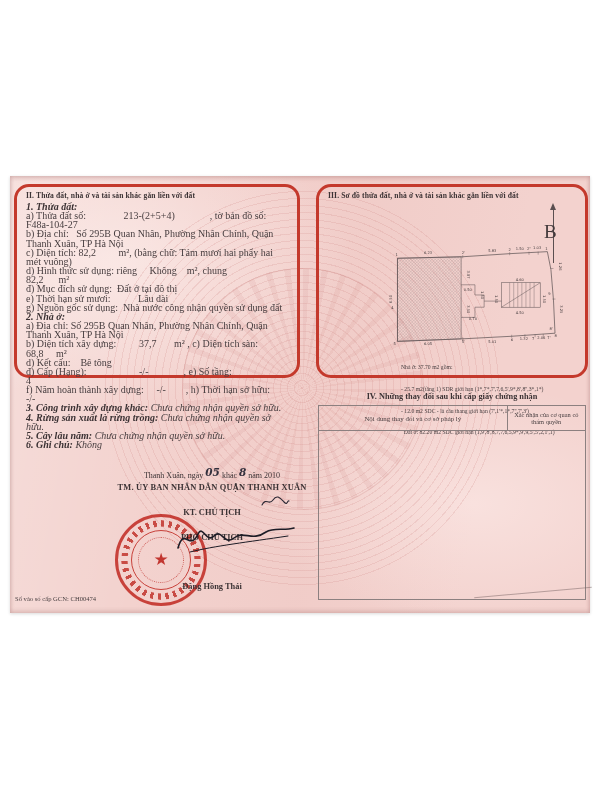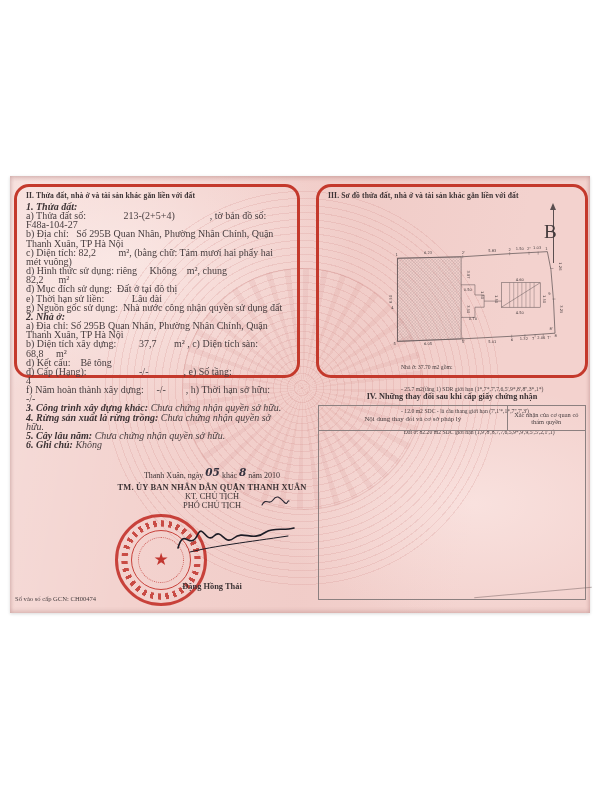--- a/index.html
+++ b/index.html
@@ -41,21 +41,21 @@
   .tbl{position:absolute;left:2px;top:13px;right:2px;bottom:4px;border:1px solid #8c8080;}
   .tbl .hrow{display:flex;height:24px;border-bottom:1px solid #8c8080;}
   .tbl .c1{width:73%;border-right:1px solid #8c8080;display:flex;align-items:center;justify-content:center;font-size:6.9px;color:#4a4143;text-align:center;}
   .tbl .c2{width:27%;display:flex;align-items:center;justify-content:center;font-size:6.4px;color:#4a4143;text-align:center;padding:0 4px;line-height:7.5px;}
   .crease{position:absolute;left:155px;bottom:6px;width:118px;height:1px;background:rgba(120,100,100,.5);transform:rotate(-5deg);}
   
   .sig{position:absolute;left:72px;top:292px;width:260px;text-align:center;color:#3c3335;}
   .sig .date{font-size:8px;}
   .hw{font-family:"DejaVu Serif",serif;font-style:italic;font-weight:bold;color:#33303d;font-size:10.5px;position:relative;top:-2px;margin-top:36px;}
   .sig .l1{font-weight:bold;font-size:8.4px;margin-top:3px;letter-spacing:.2px;}
-  .sig .l2,.sig .l3{font-weight:normal;font-size:8.4px;margin-top:0;}
+  .sig .l2,.sig .l3{font-weight:bold;font-size:8.4px;margin-top:16px;}
   .initial{position:absolute;left:178px;top:27px;width:30px;height:14px;}
   .stamp{position:absolute;left:105px;top:338px;width:86px;height:86px;border-radius:50%;
          border:3px solid rgba(202,48,40,.85);mix-blend-mode:multiply;}
   .stamp .rim{position:absolute;inset:3px;border-radius:50%;
          background:repeating-conic-gradient(rgba(200,50,42,.8) 0 5deg, transparent 5deg 12deg);
          -webkit-mask:radial-gradient(circle, transparent 0 58%, #000 60% 80%, transparent 82%);
                  mask:radial-gradient(circle, transparent 0 58%, #000 60% 80%, transparent 82%);}
   .stamp .inner{position:absolute;inset:13px;border-radius:50%;border:1.5px solid rgba(202,48,40,.85);}
   .stamp .star{position:absolute;left:50%;top:50%;transform:translate(-50%,-54%);font-size:17px;color:rgba(198,44,38,.9);}
   .stamp .wheat{position:absolute;inset:20px;border-radius:50%;border:1px dotted rgba(198,44,38,.65);}
@@ -73,21 +73,21 @@
   <div class="rbox box2">
     <div class="sec-title">II. Thửa đất, nhà ở và tài sản khác gắn liền với đất</div>
     <div>
 
     <div class="s2line"><b>1. Thửa đất:</b><span class="t"></span></div>
         <div class="s2line"><b></b><span class="t">a) Thửa đất số:               213-(2+5+4)              , tờ bản đồ số: F48a-104-27</span></div>
         <div class="s2line"><b></b><span class="t">b) Địa chỉ:   Số 295B Quan Nhân, Phường Nhân Chính, Quận Thanh Xuân, TP Hà Nội</span></div>
         <div class="s2line"><b></b><span class="t">c) Diện tích: 82,2         m², (bằng chữ: Tám mươi hai phẩy hai mét vuông)</span></div>
         <div class="s2line"><b></b><span class="t">d) Hình thức sử dụng: riêng     Không    m², chung                              82,2      m²</span></div>
         <div class="s2line"><b></b><span class="t">đ) Mục đích sử dụng:  Đất ở tại đô thị</span></div>
-        <div class="s2line"><b></b><span class="t">e) Thời hạn sử liền:           Lâu dài</span></div>
+        <div class="s2line"><b></b><span class="t">e) Thời hạn sử mươi:           Lâu dài</span></div>
         <div class="s2line"><b></b><span class="t">g) Nguồn gốc sử dụng:  Nhà nước công nhận quyền sử dụng đất</span></div>
         <div class="s2line"><b>2. Nhà ở:</b><span class="t"></span></div>
         <div class="s2line"><b></b><span class="t">a) Địa chỉ: Số 295B Quan Nhân, Phường Nhân Chính, Quận Thanh Xuân, TP Hà Nội</span></div>
         <div class="s2line"><b></b><span class="t">b) Diện tích xây dựng:         37,7       m² , c) Diện tích sàn:          68,8     m²</span></div>
         <div class="s2line"><b></b><span class="t">d) Kết cấu:    Bê tông</span></div>
         <div class="s2line"><b></b><span class="t">đ) Cấp (Hạng):                     -/-              , e) Số tầng:                         4</span></div>
         <div class="s2line"><b></b><span class="t">f) Năm hoàn thành xây dựng:     -/-        , h) Thời hạn sở hữu:      -/-</span></div>
         <div class="s2line it"><b>3. Công trình xây dựng khác:</b><span class="t"> Chưa chứng nhận quyền sở hữu.</span></div>
         <div class="s2line it"><b>4. Rừng sản xuất là rừng trồng:</b><span class="t"> Chưa chứng nhận quyền sở hữu.</span></div>
         <div class="s2line it"><b>5. Cây lâu năm:</b><span class="t"> Chưa chứng nhận quyền sở hữu.</span></div>

